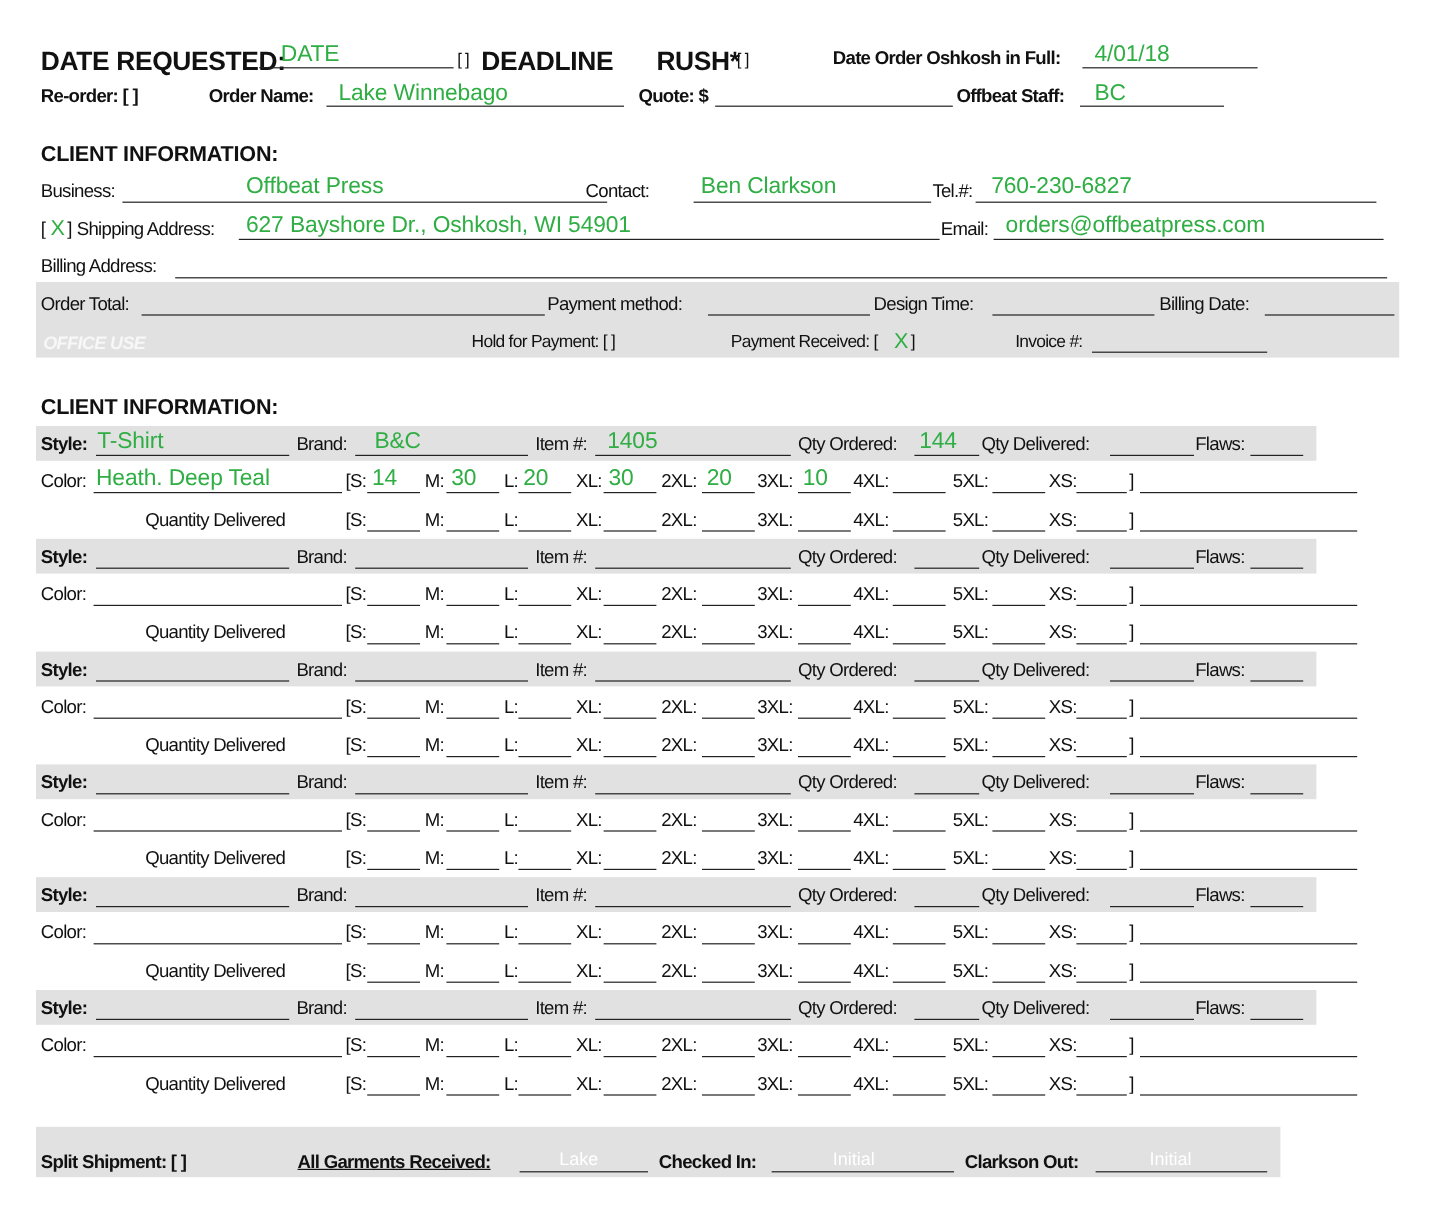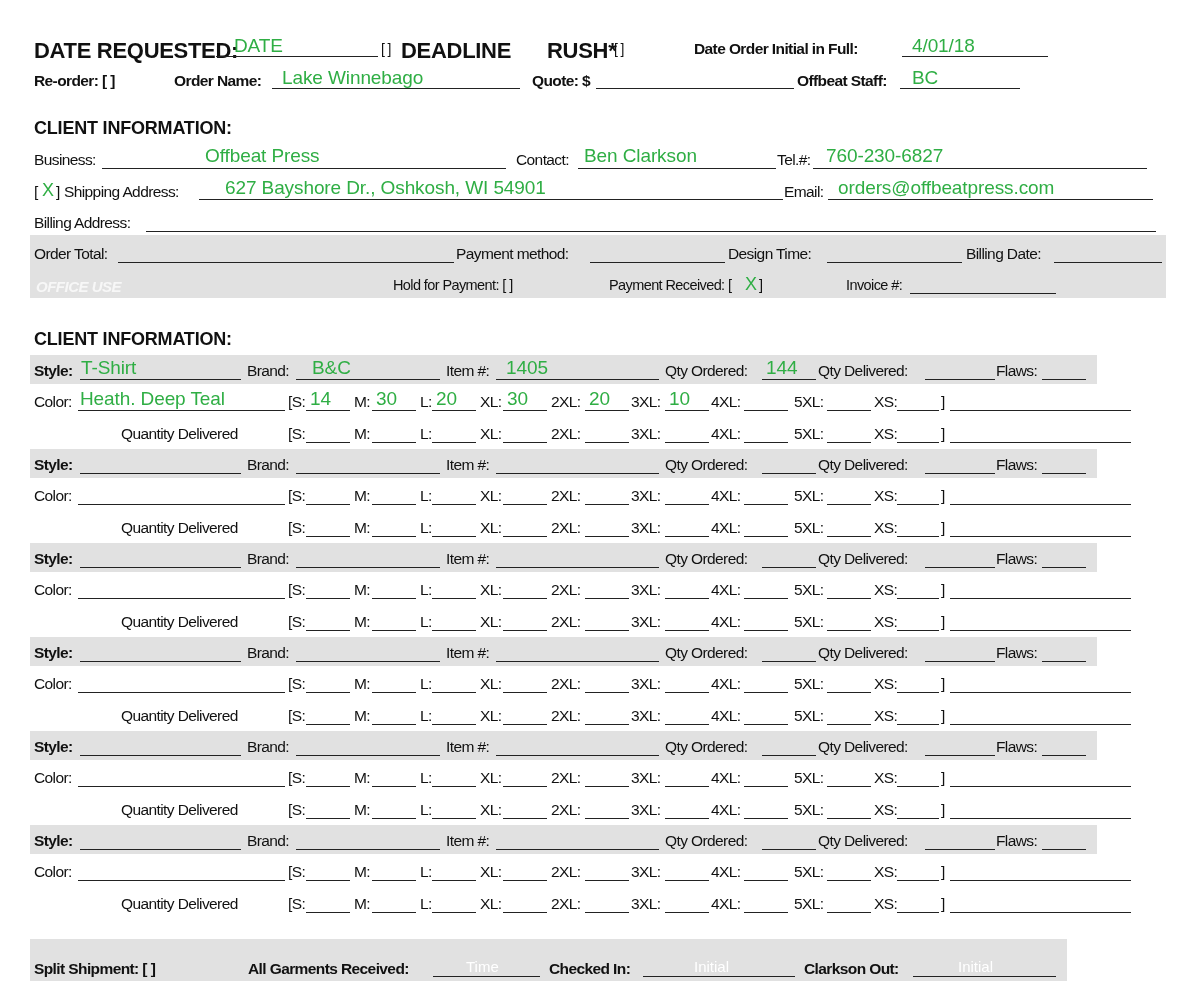--- a/index.html
+++ b/index.html
@@ -20,21 +20,21 @@
 <body>
 
 <div>
   <span class="abs big" style="left:34px;top:38px;">DATE REQUESTED:</span>
   <div class="line" style="left:216px;top:56px;width:162px;"></div>
   <span class="fill" style="left:234px;top:35px;">DATE</span>
   <span class="abs lbl" style="left:381px;top:41px;font-size:14px;">[ ]</span>
   <span class="abs big" style="left:401px;top:38px;">DEADLINE</span>
   <span class="abs big" style="left:547px;top:38px;">RUSH*</span>
   <span class="abs lbl" style="left:614px;top:41px;font-size:14px;">[ ]</span>
-  <span class="abs lbl b" style="left:694px;top:40px;">Date Order Initial in Full:</span>
+  <span class="abs lbl b" style="left:694px;top:40px;">Date Order Oshkosh in Full:</span>
   <div class="line" style="left:902px;top:56px;width:146px;"></div>
   <span class="fill" style="left:912px;top:35px;">4/01/18</span>
 
   <span class="abs lbl b" style="left:34px;top:72px;">Re-order: [    ]</span>
   <span class="abs lbl b" style="left:174px;top:72px;">Order Name:</span>
   <div class="line" style="left:272px;top:88px;width:248px;"></div>
   <span class="fill" style="left:282px;top:67px;">Lake Winnebago</span>
   <span class="abs lbl b" style="left:532px;top:72px;">Quote: $</span>
   <div class="line" style="left:596px;top:88px;width:198px;"></div>
   <span class="fill" style="left:600px;top:67px;"></span>
@@ -42,33 +42,33 @@
   <div class="line" style="left:900px;top:88px;width:120px;"></div>
   <span class="fill" style="left:912px;top:67px;">BC</span>
 </div>
 
 <div>
   <span class="abs hdr" style="left:34px;top:118px;">CLIENT INFORMATION:</span>
 
   <span class="abs lbl" style="left:34px;top:151px;">Business:</span>
   <div class="line" style="left:102px;top:168px;width:404px;"></div>
   <span class="fill" style="left:205px;top:145px;">Offbeat Press</span>
-  <span class="abs lbl" style="left:516px;top:151px;text-align:right;">Contact:</span>
+  <span class="abs lbl" style="left:488px;top:151px;text-align:right;">Contact:</span>
   <div class="line" style="left:578px;top:168px;width:198px;"></div>
   <span class="fill" style="left:584px;top:145px;">Ben Clarkson</span>
   <span class="abs lbl" style="left:777px;top:151px;">Tel.#:</span>
   <div class="line" style="left:813px;top:168px;width:334px;"></div>
   <span class="fill" style="left:826px;top:145px;">760-230-6827</span>
 
   <span class="abs lbl" style="left:34px;top:183px;">[</span>
   <span class="fill" style="left:42px;top:180px;font-size:18px;">X</span>
   <span class="abs lbl" style="left:56px;top:183px;">]</span>
   <span class="abs lbl" style="left:64px;top:183px;">Shipping Address:</span>
   <div class="line" style="left:199px;top:199px;width:584px;"></div>
-  <span class="fill" style="left:205px;top:177px;margin-left:20px;">627 Bayshore Dr., Oshkosh, WI 54901</span>
+  <span class="fill" style="left:205px;top:177px;">627 Bayshore Dr., Oshkosh, WI 54901</span>
   <span class="abs lbl" style="left:784px;top:183px;">Email:</span>
   <div class="line" style="left:828px;top:199px;width:325px;"></div>
   <span class="fill" style="left:838px;top:177px;">orders@offbeatpress.com</span>
 
   <span class="abs lbl" style="left:34px;top:214px;">Billing Address:</span>
   <div class="line" style="left:146px;top:231px;width:1010px;"></div>
   <span class="fill" style="left:152px;top:208px;"></span>
 </div>
 
 <div class="gray" style="left:30px;top:235px;width:1136px;height:63px;"></div>
@@ -535,22 +535,22 @@
       <span class="abs lbl" style="left:874px;top:895px;">XS:</span>
       <div class="line" style="left:897px;top:912px;width:42px;"></div>
       <span class="abs lbl" style="left:941px;top:895px;">]</span>
       <div class="line" style="left:950px;top:912px;width:181px;"></div>
     </div>
   </div>
 
 <div class="gray" style="left:30px;top:939px;width:1037px;height:42px;"></div>
 <div>
   <span class="abs lbl b" style="left:34px;top:960px;">Split Shipment:  [    ]</span>
-  <span class="abs lbl b" style="left:248px;top:960px;">All Garments Received:</span>
+  <span class="abs lbl b" style="left:248px;top:960px;text-decoration:underline;">All Garments Received:</span>
   <div class="line" style="left:433px;top:976px;width:107px;"></div>
-  <span class="ghost" style="left:466px;top:958px;">Time</span>
+  <span class="ghost" style="left:466px;top:958px;">Lake</span>
   <span class="abs lbl b" style="left:549px;top:960px;">Checked In:</span>
   <div class="line" style="left:643px;top:976px;width:152px;"></div>
   <span class="ghost" style="left:694px;top:958px;">Initial</span>
   <span class="abs lbl b" style="left:804px;top:960px;">Clarkson Out:</span>
   <div class="line" style="left:913px;top:976px;width:143px;"></div>
   <span class="ghost" style="left:958px;top:958px;">Initial</span>
 </div>
 
 </body></html>

